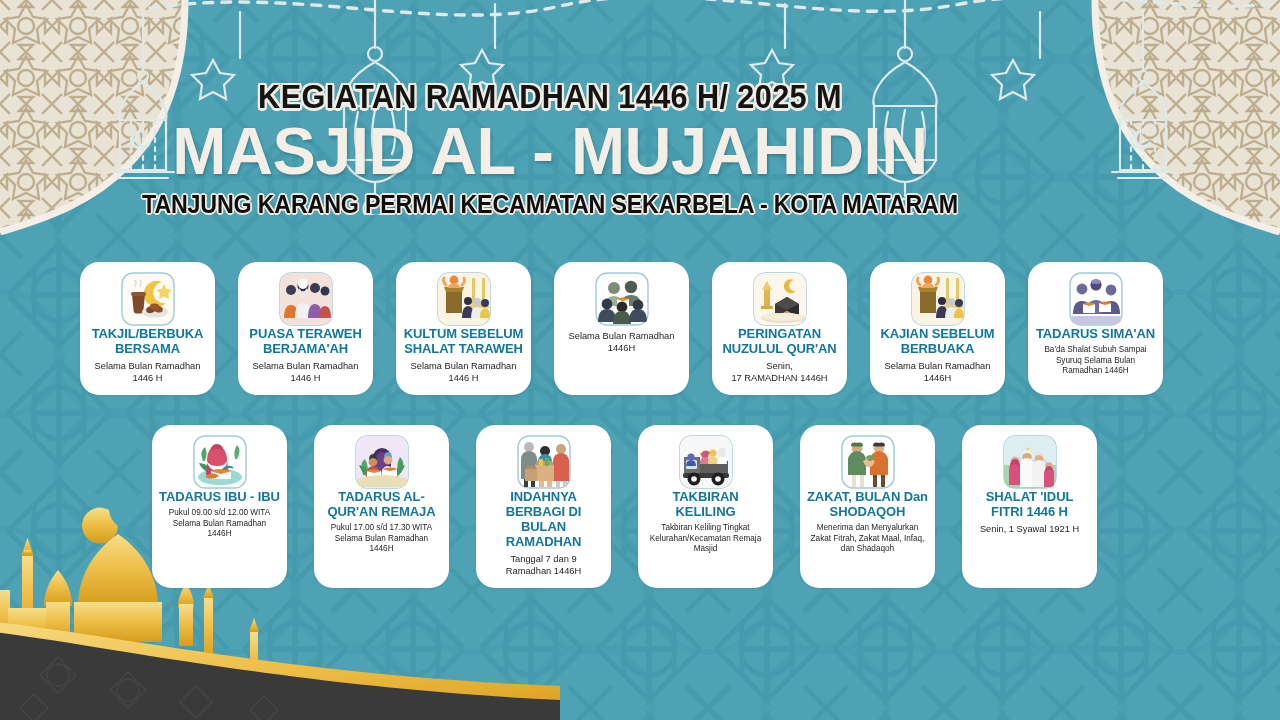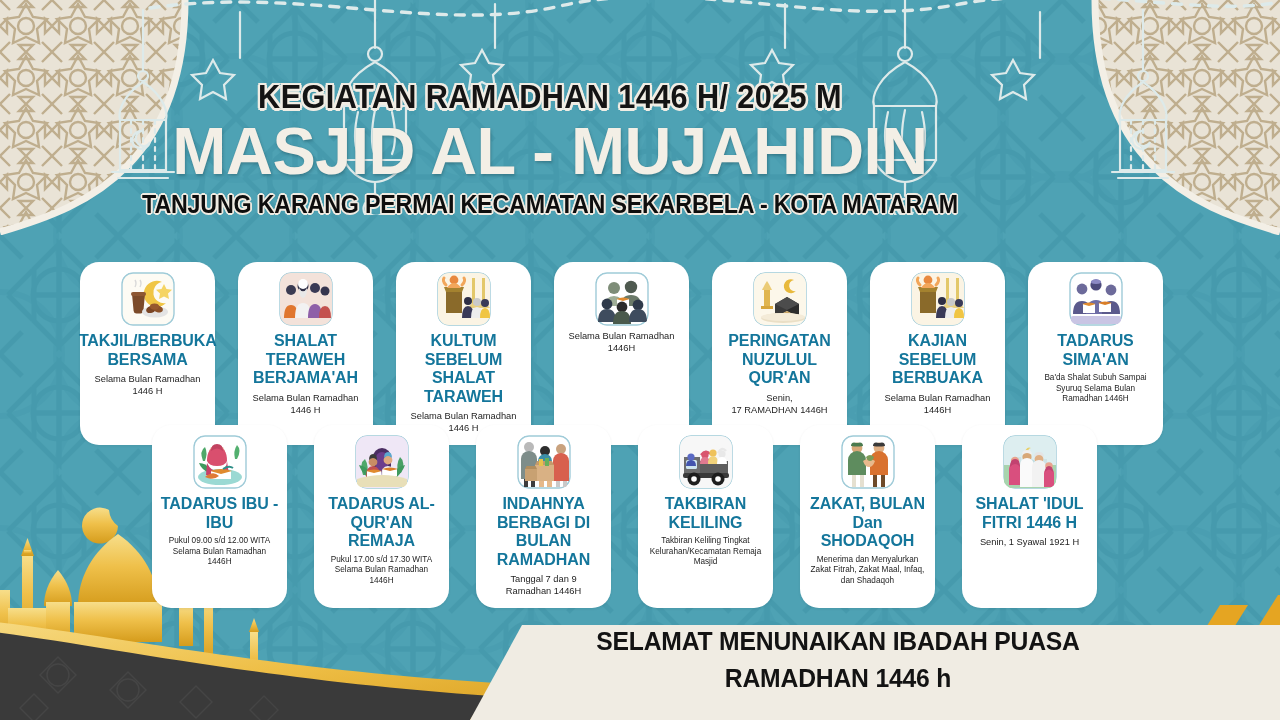--- a/index.html
+++ b/index.html
@@ -53,21 +53,21 @@
     width:135px; background:#FFFFFF; border-radius:19px;
     padding:10px 7px 11px; text-align:center;
     display:flex; flex-direction:column; align-items:center;
     box-shadow:0 1px 3px rgba(0,0,0,.07);
   }
   .card-icon {
     width:54px; height:54px; border-radius:12px; overflow:hidden;
     display:block; flex:0 0 auto;
   }
   .card-title {
-    margin-top:6px; font-size:16px; font-weight:700; color:#14769B;
+    font-size:13px; font-weight:700; color:#14769B;
     line-height:1.16; letter-spacing:-.1px;
   }
   .card-desc {
     margin-top:4px; font-size:9.3px; color:#1D1D1D; line-height:1.3;
   }
   .card-desc.tiny { font-size:8.2px; line-height:1.3; }
 
   
   .bottom-art { position:absolute; left:0; bottom:0; width:560px; height:230px; z-index:3; }
 
@@ -227,21 +227,21 @@
             <path d="M5 46 q0 -13 7 -13 q7 0 7 13 Z" fill="#E0762F"></path>
       <circle cx="24" cy="14" r="5.5" fill="#2F2F46"></circle>
             <path d="M16 46 q0 -15 8 -15 q8 0 8 15 Z" fill="#F2F2F2"></path>
       <circle cx="24" cy="12" r="5" fill="#FFFFFF"></circle>
       <path d="M20 16 q4 7 8 0 q0 9 -4 10 q-4 -1 -4 -10 Z" fill="#E8E8E8"></path>
       <circle cx="36" cy="16" r="5" fill="#3A3A55"></circle>
             <path d="M29 46 q0 -14 7 -14 q7 0 7 14 Z" fill="#8E5FA8"></path>
       <circle cx="46" cy="19" r="4.5" fill="#35354E"></circle>
             <path d="M40 46 q0 -12 6 -12 q6 0 6 12 Z" fill="#C4514E"></path>
           </svg></div>
-        <div class="card-title">SHALAT TERAWEH BERJAMA'AH</div>
+        <div class="card-title">PUASA TERAWEH BERJAMA'AH</div>
         <div class="card-desc">Selama Bulan Ramadhan<br>1446 H</div>
       </div>
       <div class="card">
         <div class="card-icon"><svg viewBox="0 0 54 54" width="54" height="54">
       <rect x="1" y="1" width="52" height="52" rx="11" fill="#FBF4E4" stroke="#9FCBD8" stroke-width="1.4"></rect>
       <rect x="1" y="1" width="52" height="52" rx="11" fill="#FBF4E4"></rect>
       <rect x="35" y="6" width="3" height="30" fill="#E3C86A"></rect>
       <rect x="45" y="6" width="3" height="30" fill="#E3C86A"></rect>
       <path d="M31 36 q5 -7 11 -7 q6 0 11 7 Z" fill="#E9D080"></path>
       <rect x="9" y="17" width="16" height="24" fill="#8A6A2A"></rect>
@@ -517,29 +517,14 @@
     <path d="M-5 142 C120 158 300 198 560 210 L560 230 L-5 230 Z" fill="#3A3A3A"></path>
     <g opacity=".14" stroke="#8A8A8A" stroke-width="1.4" fill="none">
       <path d="M40 185 l18 -18 18 18 -18 18 Z M110 200 l18 -18 18 18 -18 18 Z
                M180 212 l16 -16 16 16 -16 16 Z M20 218 l14 -14 14 14 -14 14 Z
                M250 220 l14 -14 14 14 -14 14 Z"></path>
       <circle cx="58" cy="185" r="11"></circle>
         <circle cx="128" cy="200" r="11"></circle>
     </g>
   </svg>
 
-  <div class="footer-wrap">
-    <svg viewBox="0 0 850 125" preserveAspectRatio="none" style="position:absolute;inset:0;width:100%;height:100%;">
-
-      <path d="M40 125 L92 45 L140 45 L88 125 Z" fill="#E5A522"></path>
-
-      <path d="M770 125 L848 0 L882 0 L804 125 Z" fill="#E5A522"></path>
-      <path d="M718 125 L790 10 L818 10 L746 125 Z" fill="#E5A522"></path>
-
-      <path d="M92 30 L850 30 L850 125 L40 125 Z" fill="#F0ECE3"></path>
-    </svg>
-    <div class="footer-text">
-      <span>SELAMAT MENUNAIKAN IBADAH PUASA</span>
-      <span class="l2">RAMADHAN 1446 h</span>
-    </div>
-  </div>
 
 </div>
 
 </body></html>

